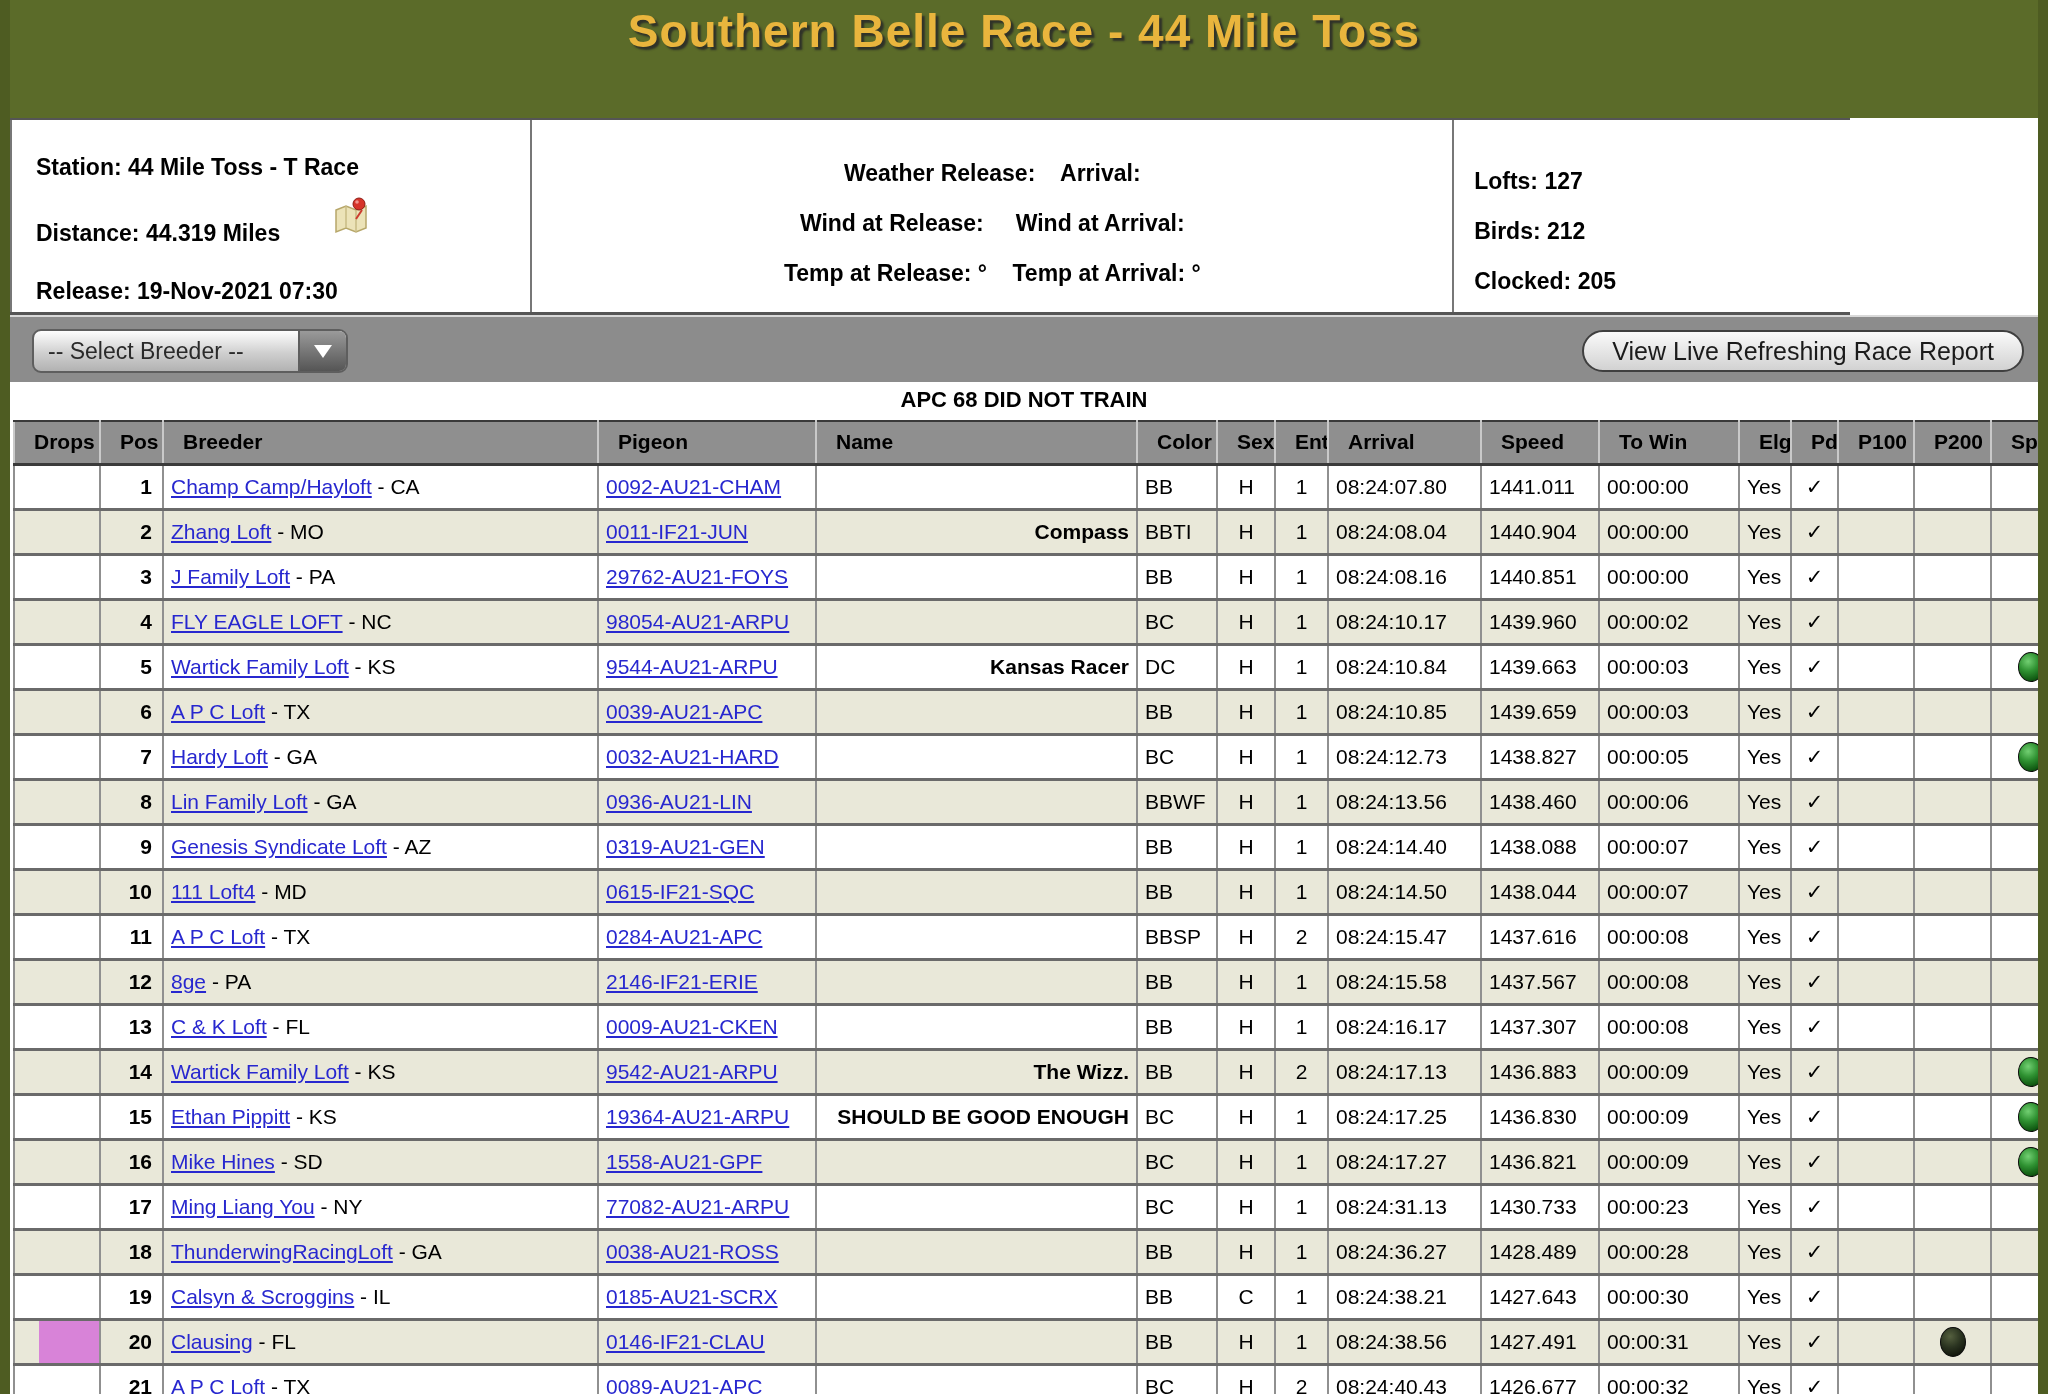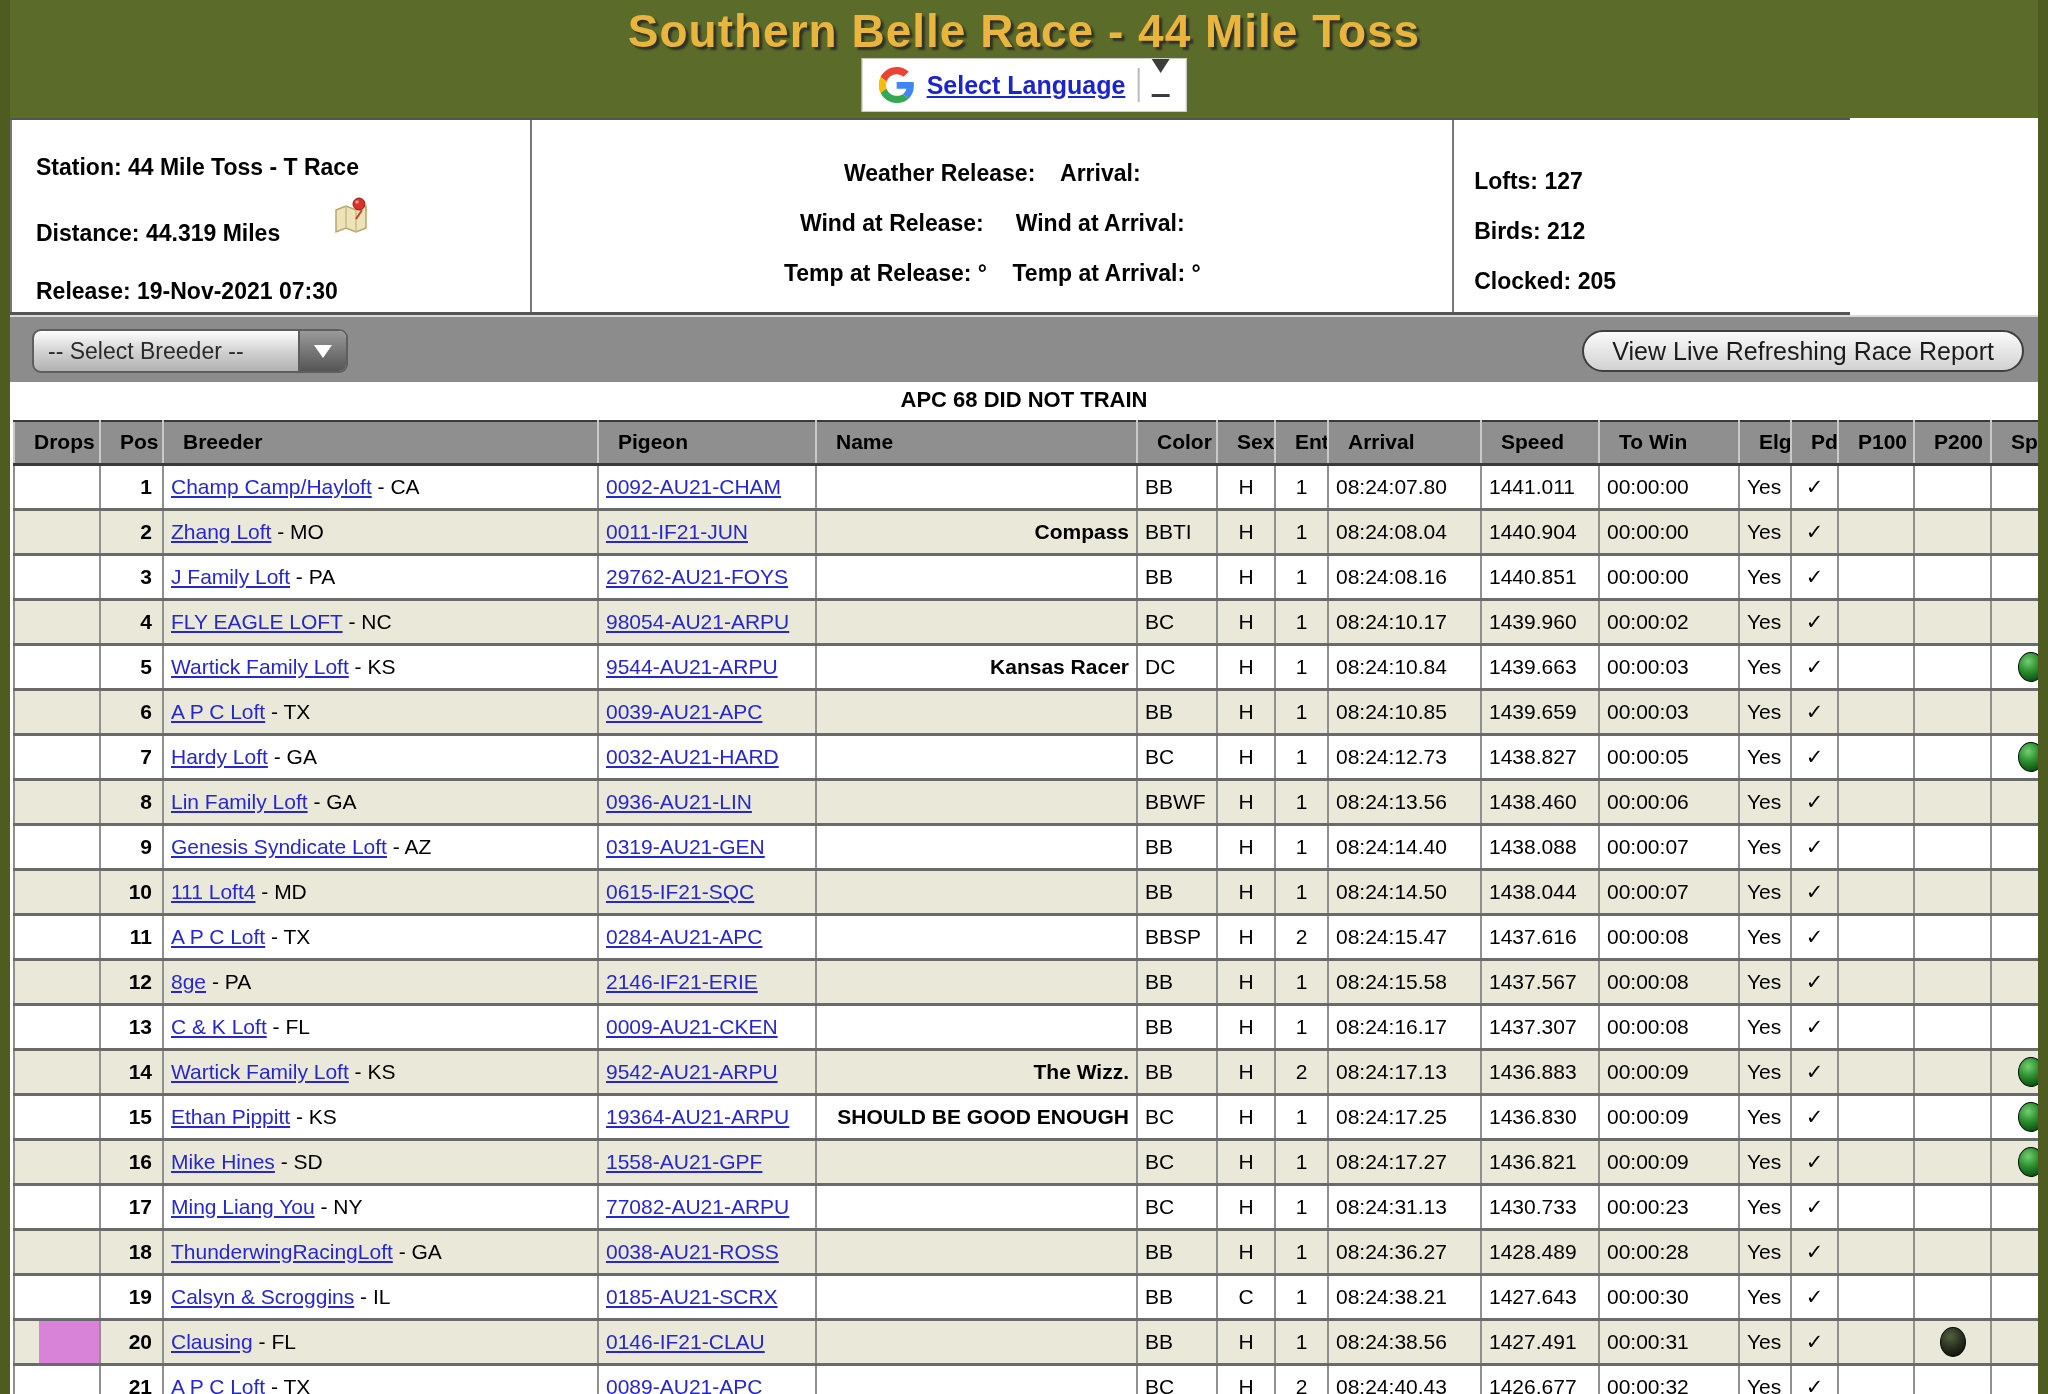--- a/index.html
+++ b/index.html
@@ -103,31 +103,20 @@
   .dot-dark{background:radial-gradient(circle at 38% 30%,#55603f 0%,#2a3320 45%,#0c0f08 90%);}
 </style>
 </head>
 <body>
 
 <div class="edge edge-left"></div>
 <div class="edge edge-right"></div>
 
 <div class="banner">
   <h1>Southern Belle Race - 44 Mile Toss</h1>
-  <div class="lang-widget">
-    <svg class="g-logo" viewBox="0 0 48 48">
-      <path fill="#EA4335" d="M24 9.5c3.54 0 6.71 1.22 9.21 3.6l6.85-6.85C35.9 2.38 30.47 0 24 0 14.62 0 6.51 5.38 2.56 13.22l7.98 6.19C12.43 13.72 17.74 9.5 24 9.5z"></path>
-      <path fill="#4285F4" d="M46.98 24.55c0-1.57-.15-3.09-.38-4.55H24v9.02h12.94c-.58 2.96-2.26 5.48-4.78 7.18l7.73 6c4.51-4.18 7.09-10.36 7.09-17.65z"></path>
-      <path fill="#FBBC05" d="M10.53 28.59c-.48-1.45-.76-2.99-.76-4.59s.27-3.14.76-4.59l-7.98-6.19C.92 16.46 0 20.12 0 24c0 3.88.92 7.54 2.56 10.78l7.97-6.19z"></path>
-      <path fill="#34A853" d="M24 48c6.48 0 11.93-2.13 15.89-5.81l-7.73-6c-2.15 1.45-4.92 2.3-8.16 2.3-6.26 0-11.57-4.22-13.47-9.91l-7.98 6.19C6.51 42.62 14.62 48 24 48z"></path>
-    </svg>
-    <span class="lang-label">Select Language</span>
-    <span class="lang-sep"></span>
-    <span class="lang-arrow"><span class="tri"></span><span class="bar"></span></span>
-  </div>
 </div>
 
 <div class="info-row">
   <div class="panel panel-station">
     <div class="info-line st1">Station: 44 Mile Toss - T Race</div>
     <div class="info-line st2">Distance: 44.319 Miles</div>
     <div class="info-line st3">Release: 19-Nov-2021 07:30</div>
     <svg class="map-icon" width="38" height="40" viewBox="0 0 38 40">
       <polygon points="4,14 14,10 24,14 34,10 34,32 24,36 14,32 4,36" fill="#ece3b8" stroke="#b7a76a" stroke-width="1.5"></polygon>
       <line x1="14" y1="10" x2="14" y2="32" stroke="#c9bb85" stroke-width="1.5"></line>

